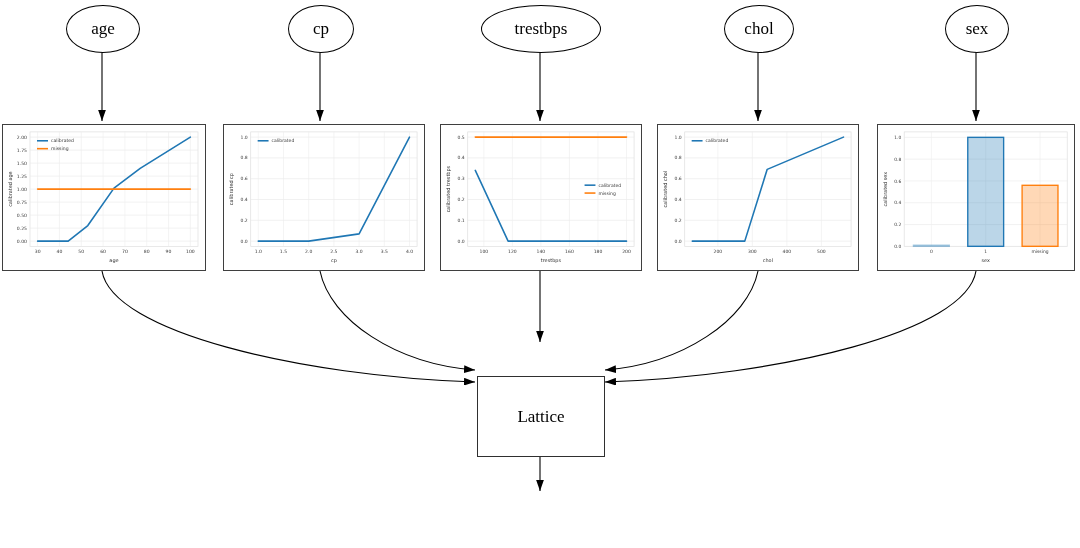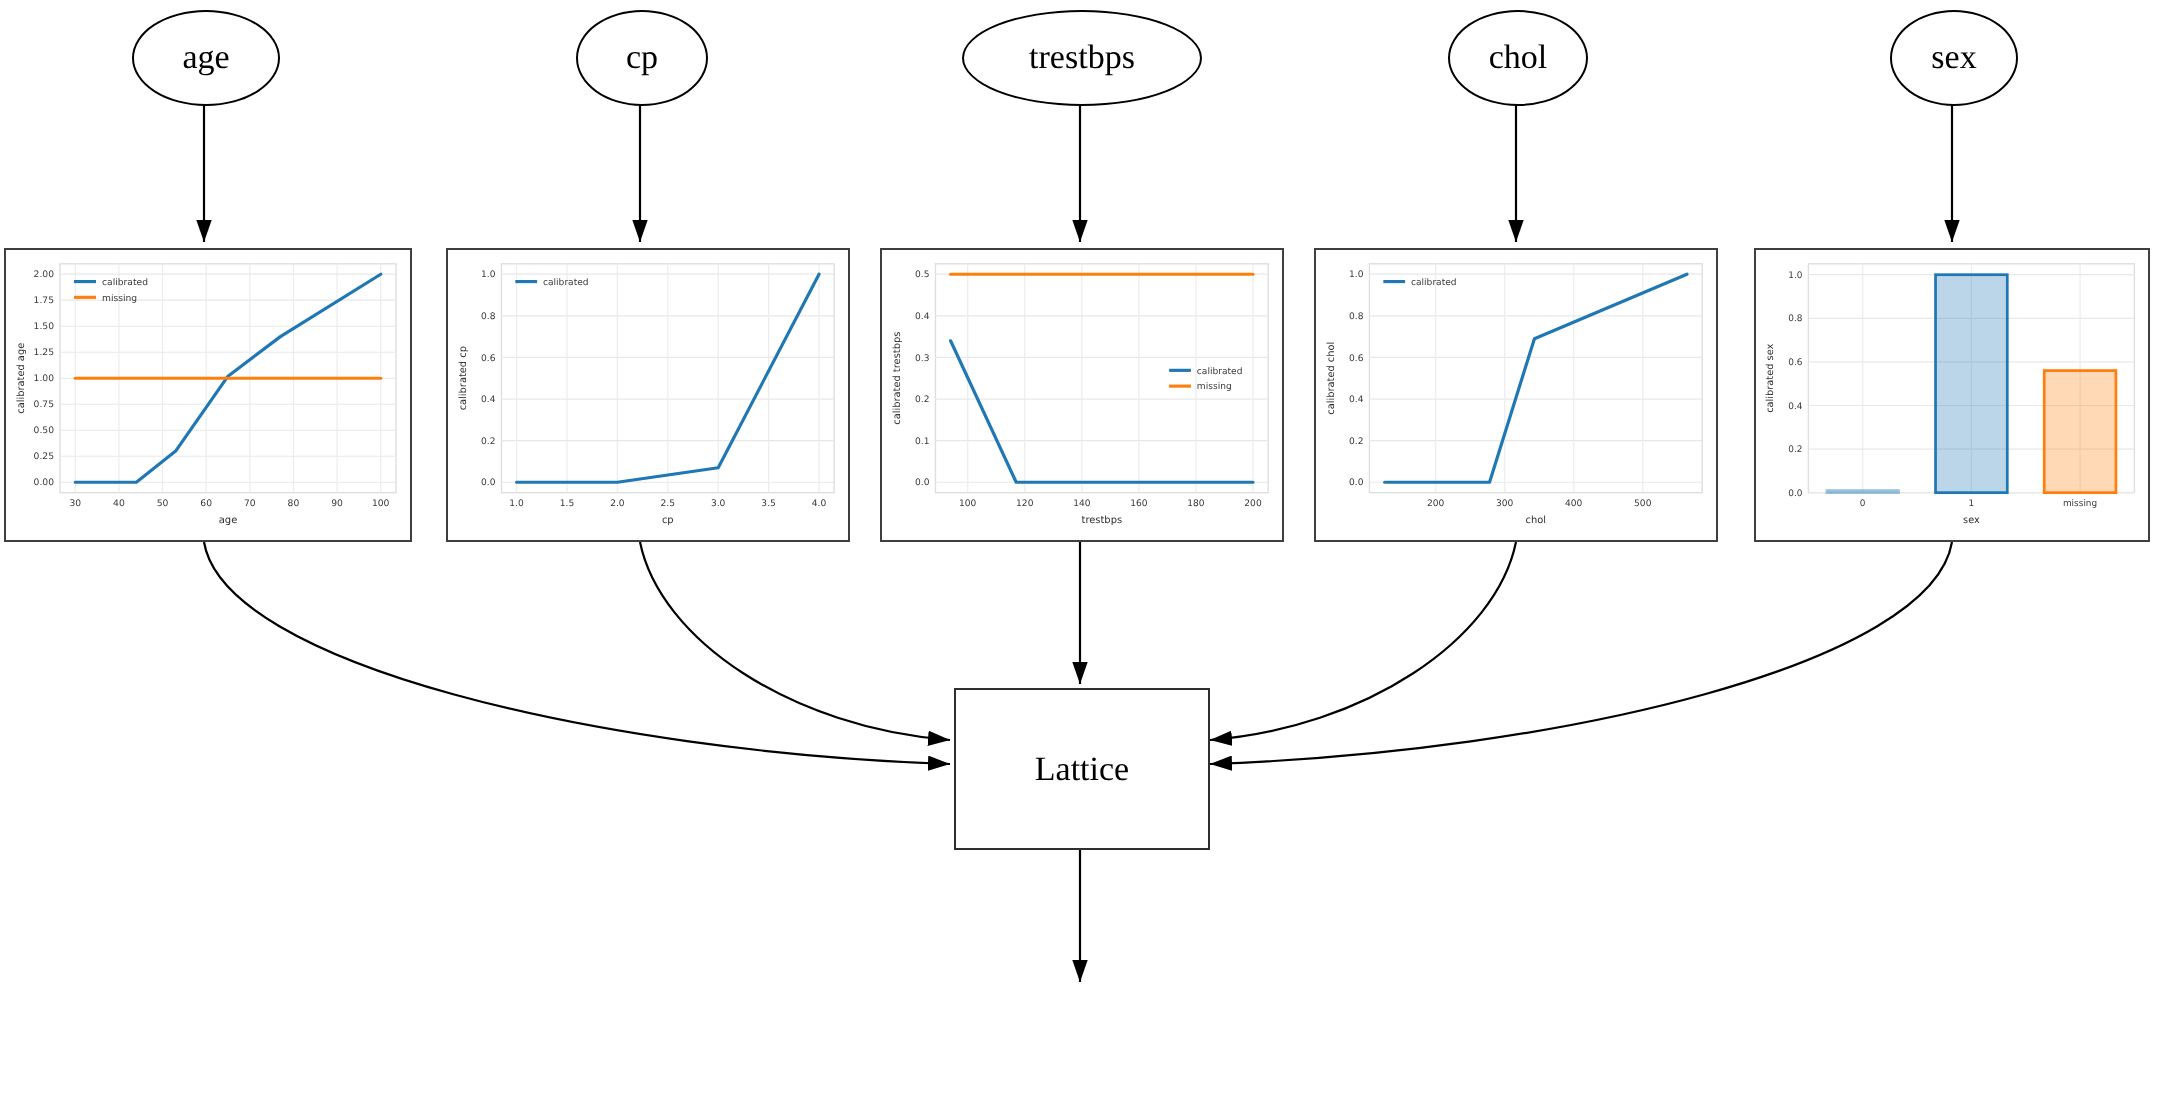--- a/index.html
+++ b/index.html
@@ -4,21 +4,21 @@
 <style>
   html,body{margin:0;padding:0;background:#ffffff;}
   .canvas{position:relative;width:1080px;height:548px;background:#fff;overflow:hidden;
           font-family:"Liberation Sans","DejaVu Sans",sans-serif;padding-left:45px;}
   svg.edges{position:absolute;left:0;top:0;width:1080px;height:548px;}
   .node-ellipse{position:absolute;border:1px solid #000;border-radius:50%;background:#fff;
                 display:flex;align-items:center;justify-content:center;
                 font-family:"Liberation Serif","DejaVu Serif",serif;font-size:17px;color:#000;}
   .lattice-box{position:absolute;border:1.2px solid #2f2f2f;background:#fff;
                display:flex;align-items:center;justify-content:center;
-               font-family:"Liberation Serif","DejaVu Serif",serif;font-size:17px;color:#000;}
+               font-family:"Liberation Serif","DejaVu Serif",serif;font-size:17px;color:#000;margin-top:32px;}
   .chart-box{position:absolute;border:1.3px solid #3f3f3f;background:#fff;box-sizing:border-box;}
   .chart-box svg{display:block;width:100%;height:100%;}
 </style>
 </head>
 <body>
 
 <div class="canvas">
 
   <svg class="edges" viewBox="0 0 1080 548">
     <defs>

